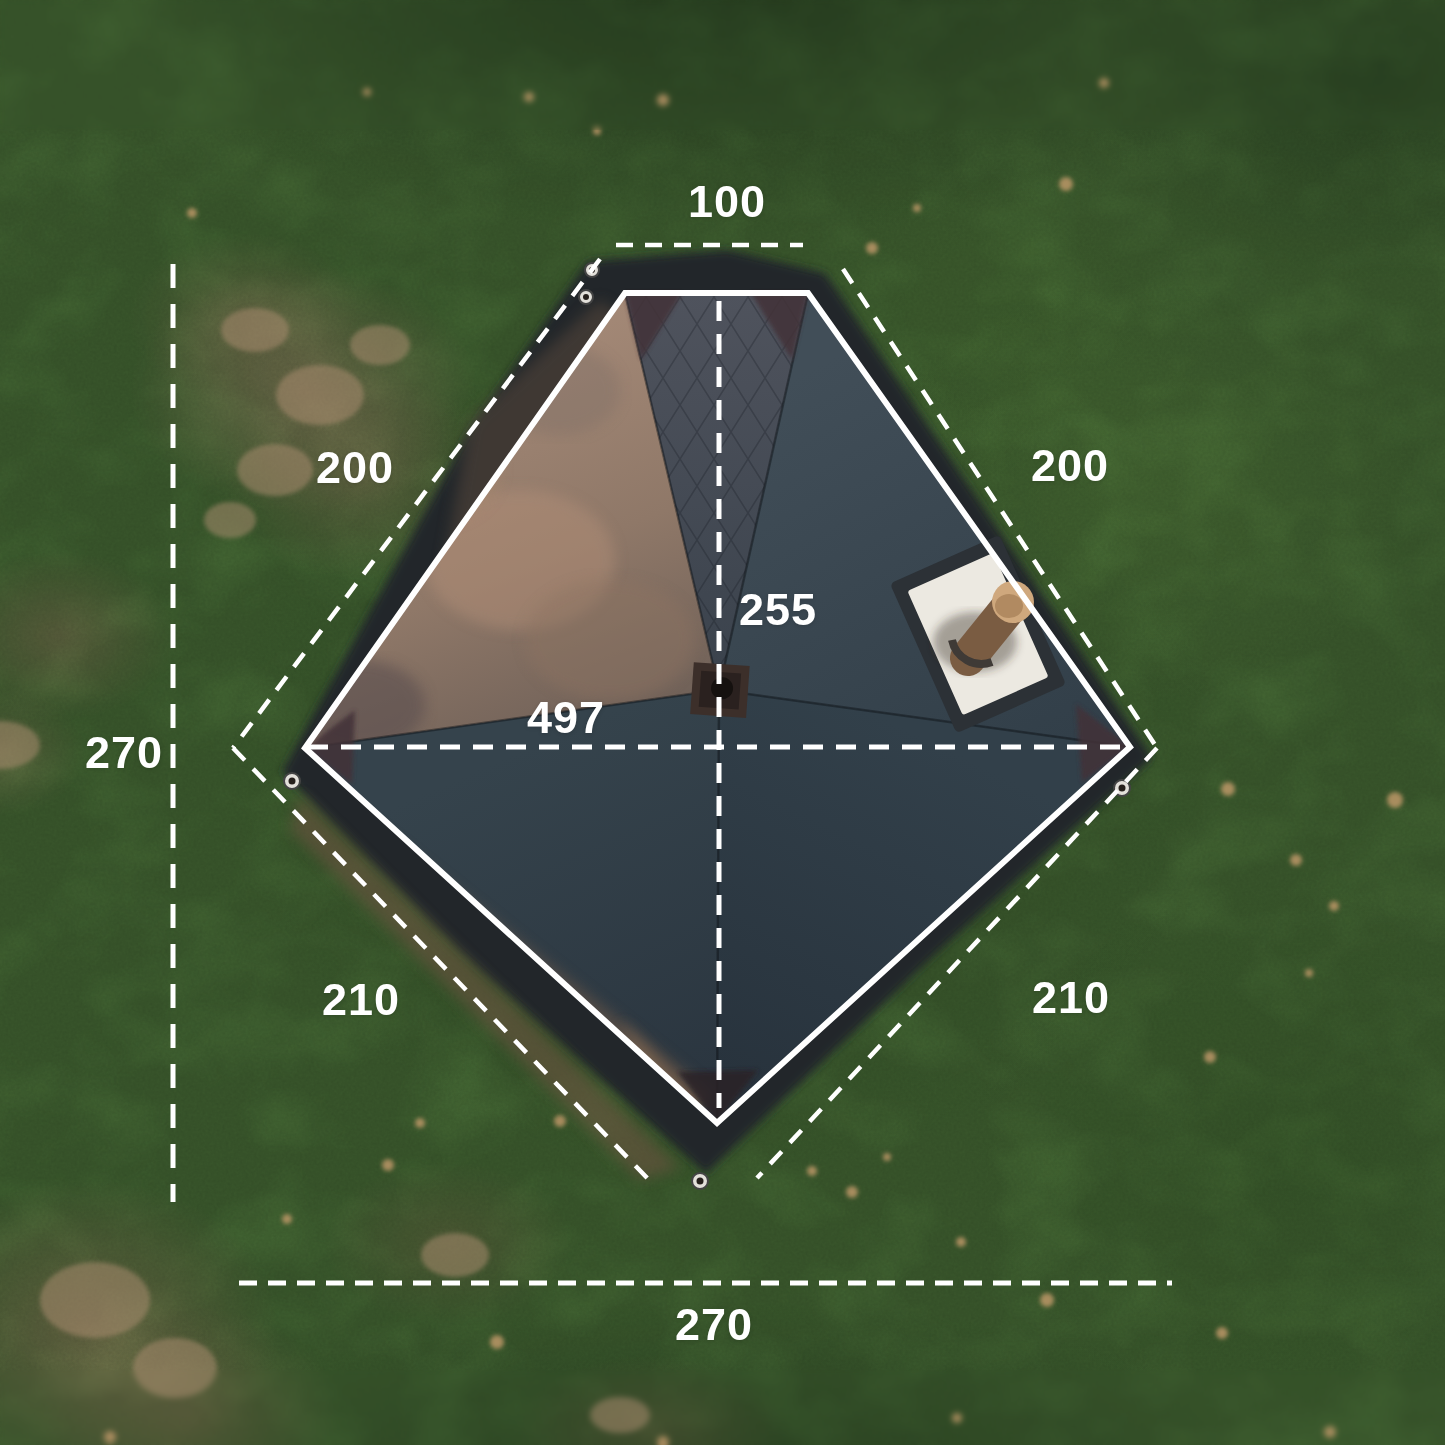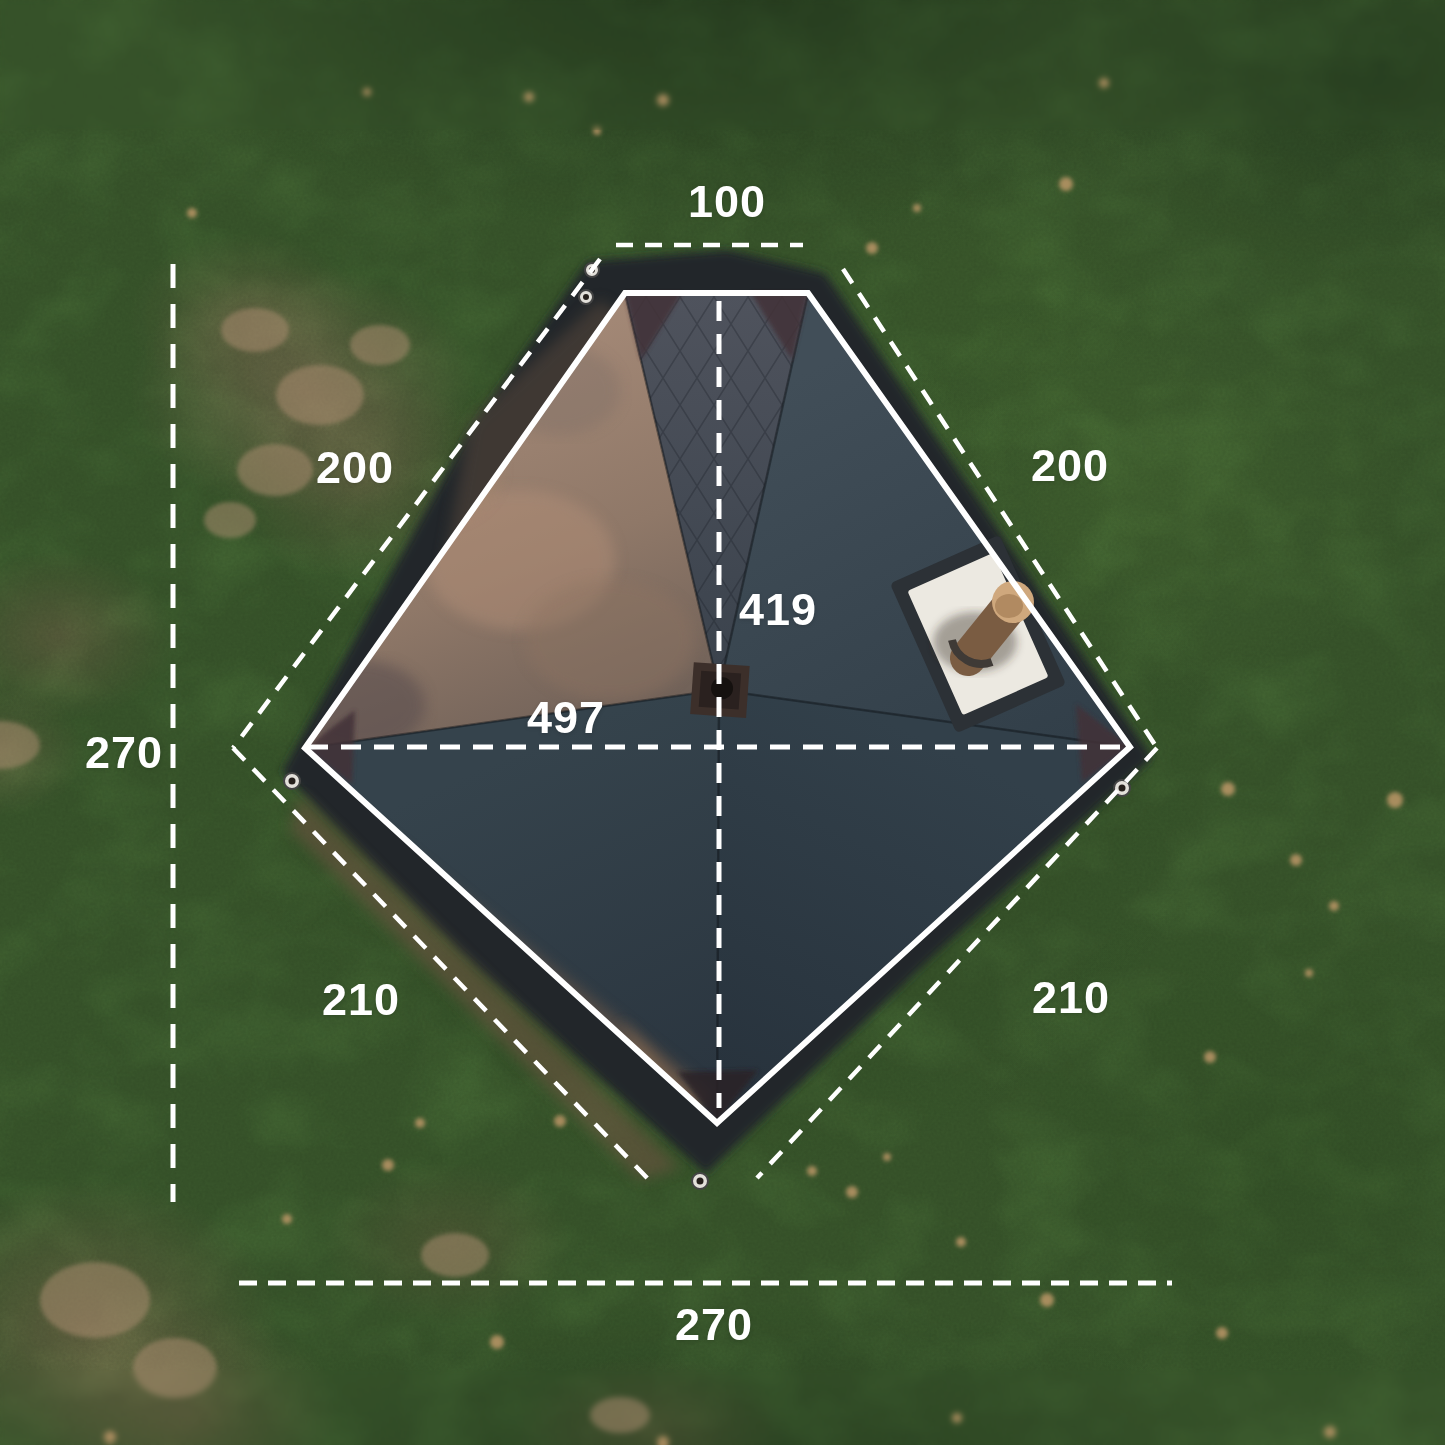--- a/index.html
+++ b/index.html
@@ -237,21 +237,21 @@
       <line x1="173" y1="264" x2="173" y2="1202" stroke-width="5" stroke-dasharray="24 16"></line>
       <line x1="239" y1="1283" x2="1172" y2="1283" stroke-width="5" stroke-dasharray="18 11"></line>
 
       <polygon points="625,293 808,293 1130,747 717,1123 305,748" stroke-width="6"></polygon>
     </g>
   </svg>
 
   <div class="dim-label" style="left:727px;top:201px">100</div>
   <div class="dim-label" style="left:355px;top:467px">200</div>
   <div class="dim-label" style="left:1070px;top:465px">200</div>
-  <div class="dim-label" style="left:778px;top:609px">419</div>
+  <div class="dim-label" style="left:778px;top:609px">255</div>
   <div class="dim-label" style="left:566px;top:717px">497</div>
   <div class="dim-label" style="left:124px;top:752px">270</div>
   <div class="dim-label" style="left:361px;top:999px">210</div>
   <div class="dim-label" style="left:1071px;top:997px">210</div>
   <div class="dim-label" style="left:714px;top:1324px">270</div>
 
   <div class="soft-blur" style="top:0;height:130px"></div>
   <div class="soft-blur" style="bottom:0;height:75px"></div>
 </div>
 

